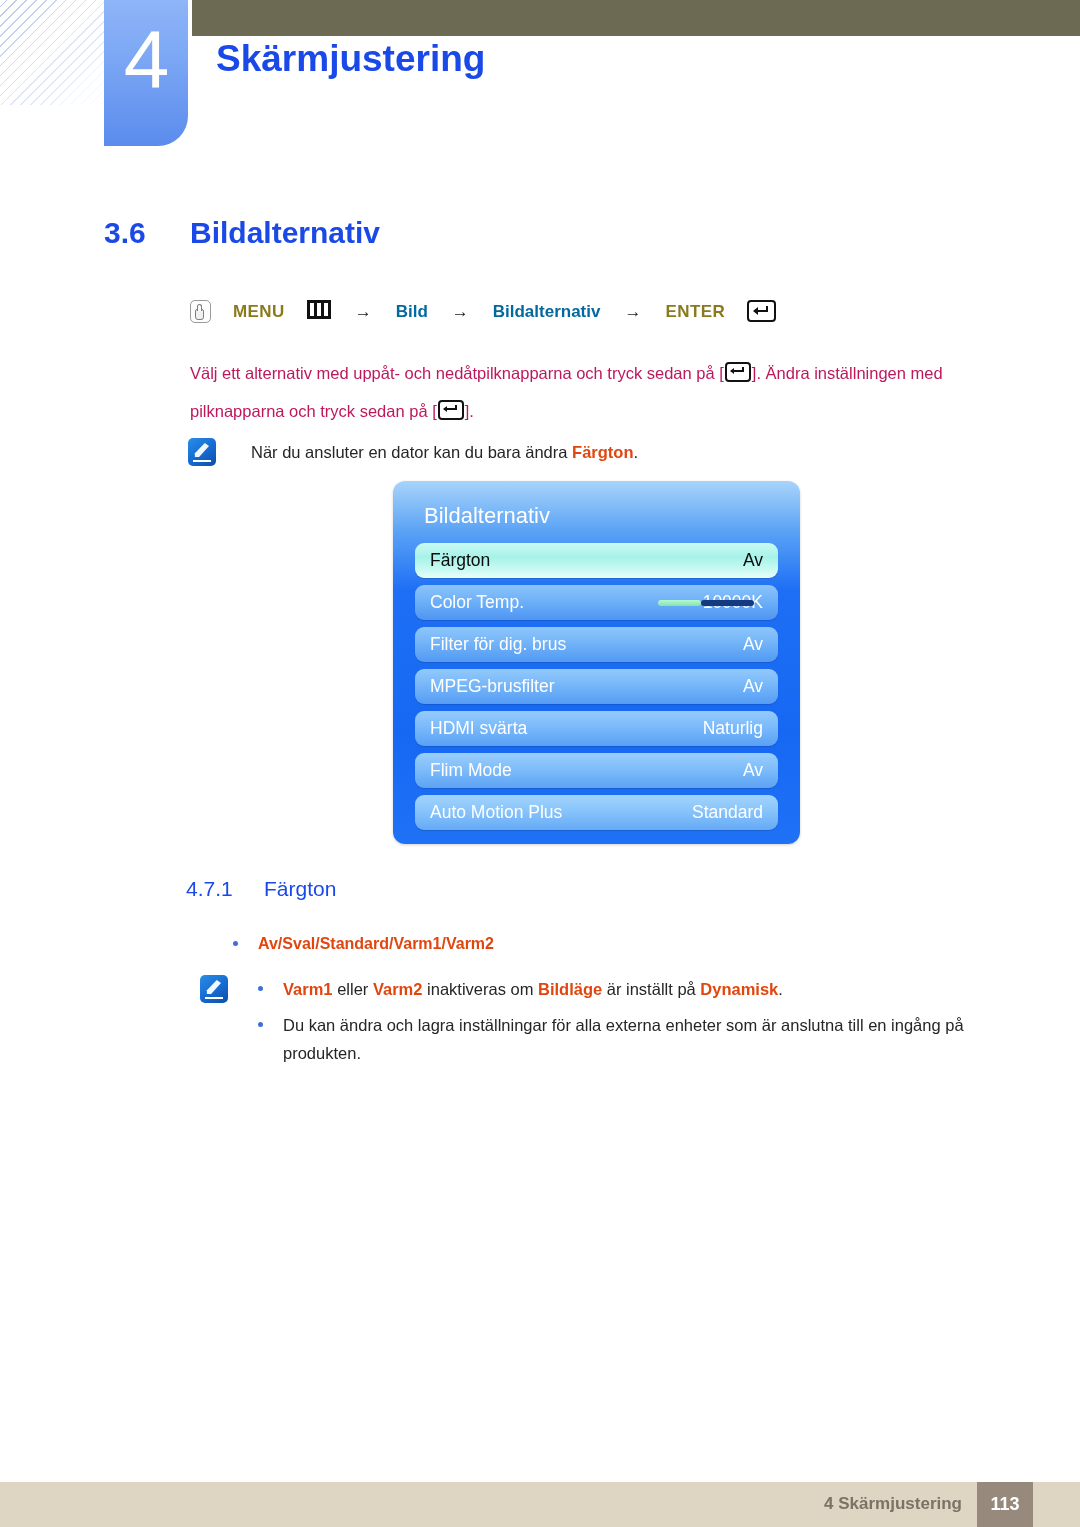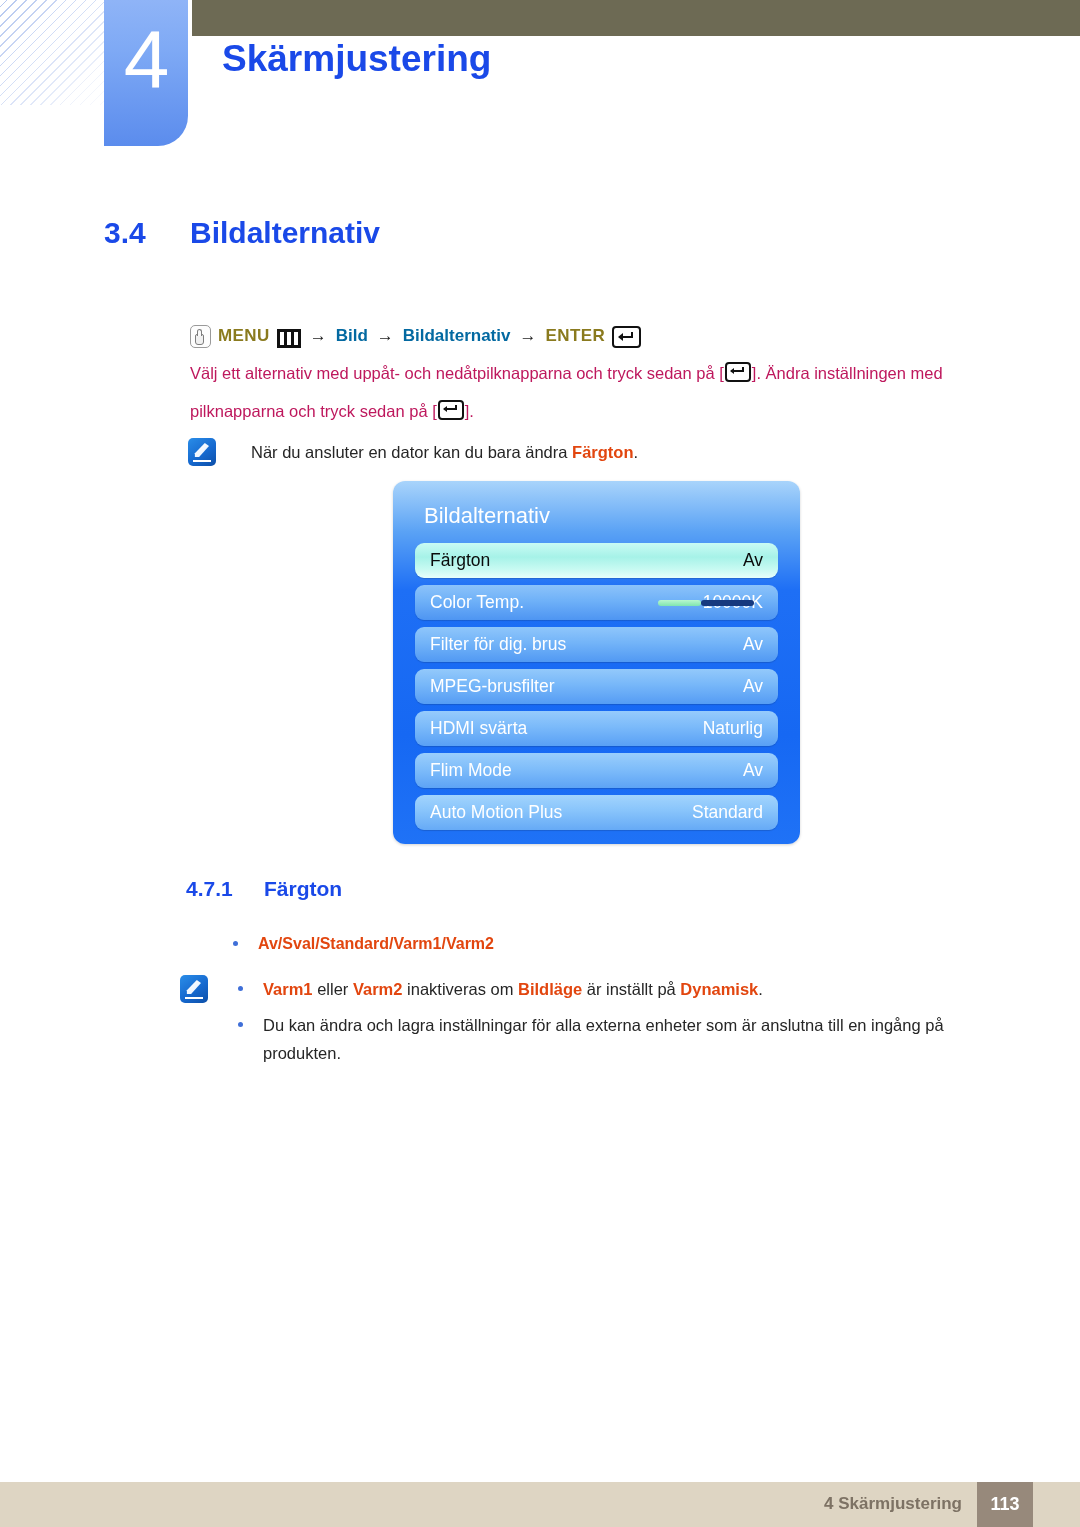--- a/index.html
+++ b/index.html
@@ -62,21 +62,21 @@
     text-align: center;
     font-size: 82px;
     line-height: 92px;
     color: #ffffff;
     font-weight: 400;
     letter-spacing: -1px;
   }
   .chapter-title {
     position: absolute;
     top: 36px;
-    left: 222px;
+    left: 216px;
     font-size: 37px;
     line-height: 46px;
     color: #1a49e8;
     font-weight: bold;
   }
 
   
   .sec-head {
     position: absolute;
     left: 104px;
@@ -88,39 +88,38 @@
     line-height: 38px;
   }
   .sec-head .num { display: inline-block; width: 86px; }
 
   .subsec-head {
     position: absolute;
     left: 186px;
     top: 875px;
     width: 800px;
     color: #1a49e8;
-    font-weight: bold;
+    font-weight: normal;
     font-size: 21px;
     line-height: 28px;
   }
   .subsec-head .num { display: inline-block; width: 78px; }
 
   
   .breadcrumb {
     position: absolute;
     left: 190px;
     top: 300px;
     font-size: 17px;
     line-height: 24px;
     font-weight: bold;
     white-space: nowrap;
     display: flex;
-    align-items: flex-end;
-    gap: 7px;
-    margin-top: 24px;
+    align-items: flex-start;
+    gap: 22px;
   }
   .bc-menu, .bc-enter { color: #8a7a1e; letter-spacing: 0.4px; }
   .bc-item { color: #0369a1; }
   .bc-arrow { color: #222; font-weight: normal; font-size: 17px; padding: 0 2px; }
 
   .icon-hand {
     display: inline-block;
     width: 19px; height: 21px;
     border: 1.6px solid #9a9a9a;
     border-radius: 5px;
@@ -302,21 +301,21 @@
   .opt-list {
     position: absolute;
     left: 233px;
     top: 930px;
     width: 740px;
   }
   .opt-list .bullet-txt { color: #e2460f; font-weight: bold; font-size: 16px; }
 
   .note2 {
     position: absolute;
-    left: 180px;
+    left: 200px;
     top: 975px;
     width: 800px;
     display: flex;
     align-items: flex-start;
   }
   .note2 .notes-body {
     margin-left: 30px;
     width: 760px;
   }
   .note2 .bullet-row { margin-bottom: 8px; }
@@ -436,21 +435,21 @@
 <div class="header">
   <div class="hatch"></div>
   <div class="olive-bar"></div>
   <div class="chapter-badge">
     <div class="chapter-num">4</div>
   </div>
   <div class="chapter-title">Skärmjustering</div>
 </div>
 
 <div class="sec-head">
-  <span class="num">3.4</span><span>Bildalternativ</span>
+  <span class="num">3.6</span><span>Bildalternativ</span>
 </div>
 
 <div class="breadcrumb">
   <span class="icon-hand"></span>
   <span class="bc-menu">MENU</span>
   <span class="icon-grid">
       <i></i>
       <i></i>
       <i></i>
     </span>

